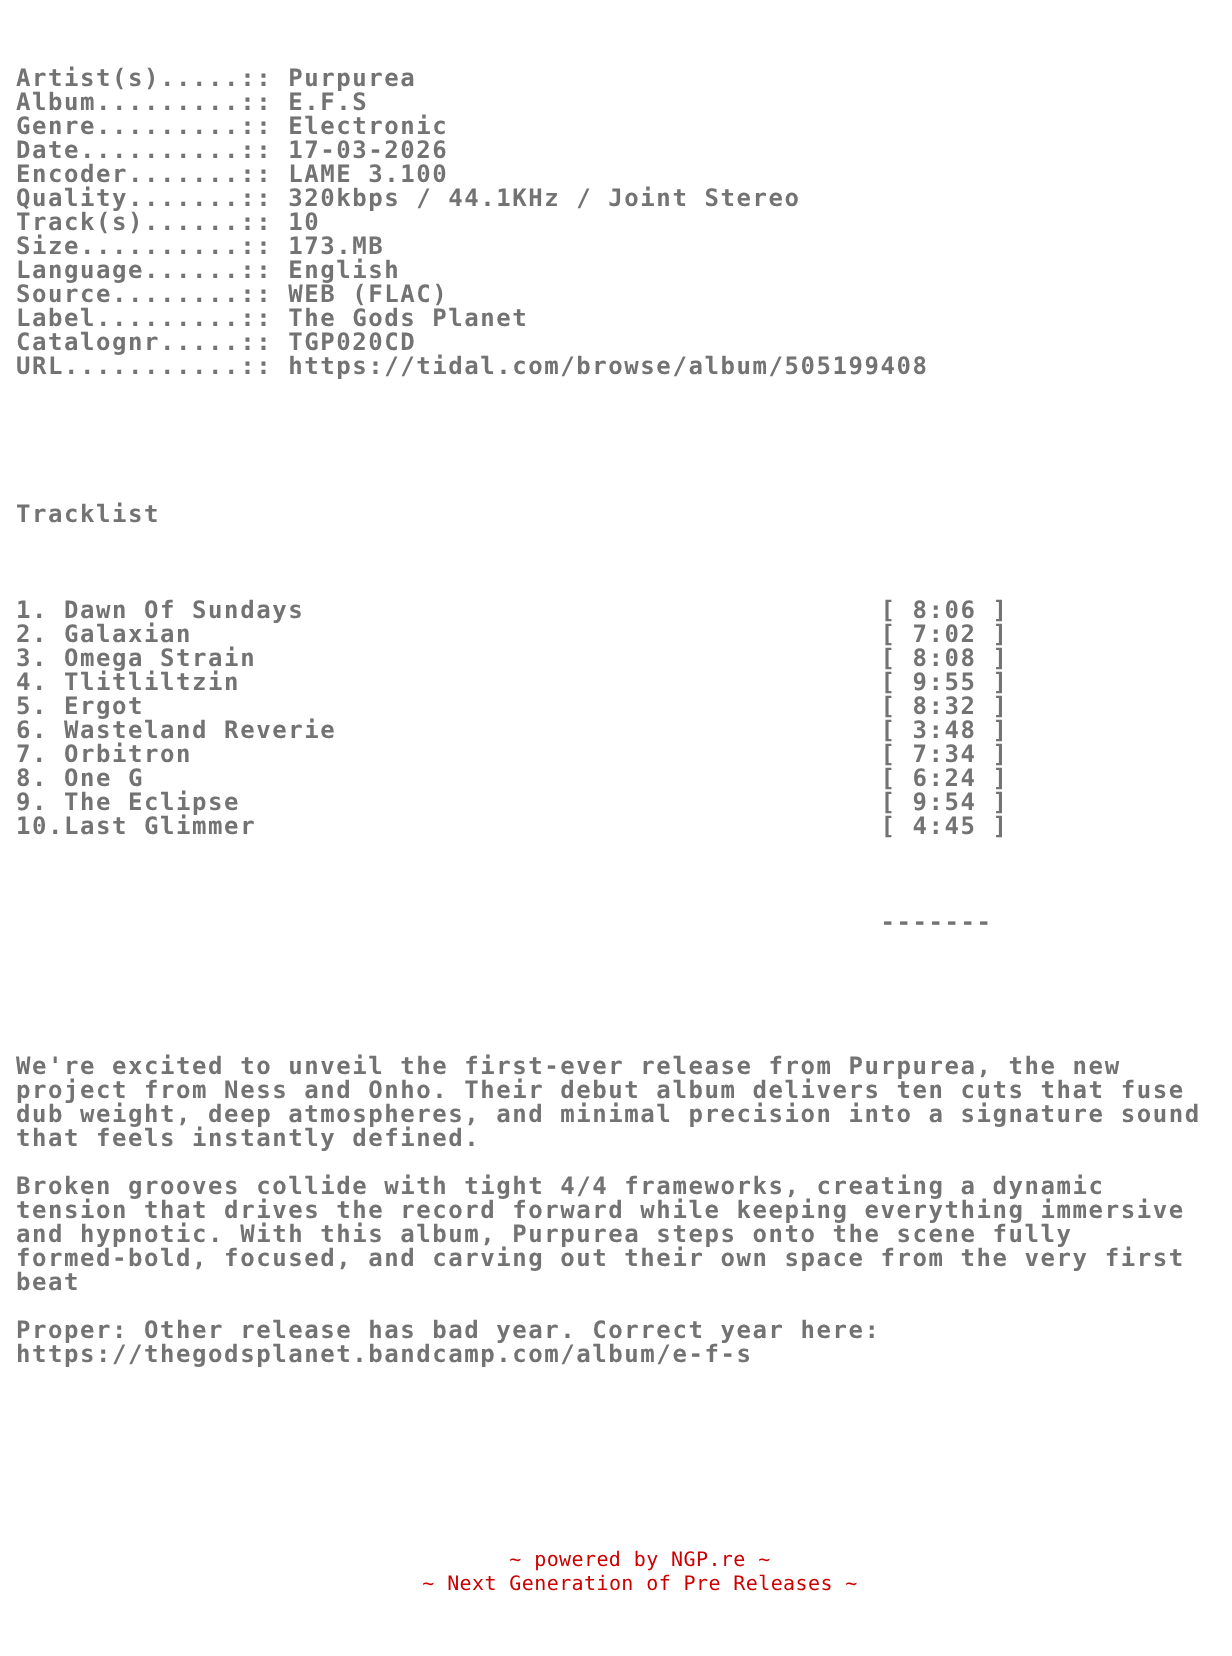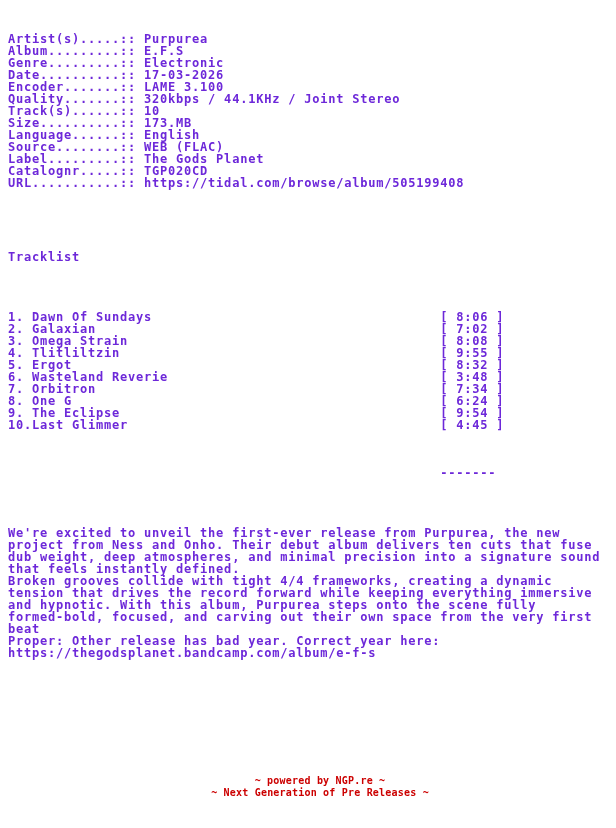--- a/index.html
+++ b/index.html
@@ -21,40 +21,40 @@
     font-weight: bold;
     line-height: 12px;
     letter-spacing: 0.78px;
     white-space: pre;
   }
   .line {
     height: 12px;
     white-space: pre;
   }
   .gap2 { margin-top: 26px; }
-  .gap1 { margin-top: 12px; }
-  .paragraph { }
+  .gap1 { }
+  .paragraph { margin-top: 12px; }
   .footer {
     position: absolute;
     top: 773px;
     left: 24px;
     right: 0;
     text-align: center;
     font-family: "DejaVu Sans Mono", "Liberation Mono", monospace;
     font-size: 10px;
-    font-weight: bold;
+    font-weight: normal;
     line-height: 15px;
     letter-spacing: 0.2px;
     white-space: pre;
   }
 </style>
 </head>
 <body style="background: rgb(255, 255, 255);">
 
-<main class="nfo" id="nfo-text" style="color: #6d28d9;">
+<main class="nfo" id="nfo-text" style="color: #737373;">
   <section id="metadata-block"><div class="line">Artist(s).....:: Purpurea</div><div class="line">Album.........:: E.F.S</div><div class="line">Genre.........:: Electronic</div><div class="line">Date..........:: 17-03-2026</div><div class="line">Encoder.......:: LAME 3.100</div><div class="line">Quality.......:: 320kbps / 44.1KHz / Joint Stereo</div><div class="line">Track(s)......:: 10</div><div class="line">Size..........:: 173.MB</div><div class="line">Language......:: English</div><div class="line">Source........:: WEB (FLAC)</div><div class="line">Label.........:: The Gods Planet</div><div class="line">Catalognr.....:: TGP020CD</div><div class="line">URL...........:: https://tidal.com/browse/album/505199408</div></section>
 
   <div class="line gap2">Tracklist</div>
 
   <section id="tracklist-block" class="gap1"><div class="line">1. Dawn Of Sundays                                    [ 8:06 ]</div><div class="line">2. Galaxian                                           [ 7:02 ]</div><div class="line">3. Omega Strain                                       [ 8:08 ]</div><div class="line">4. Tlitliltzin                                        [ 9:55 ]</div><div class="line">5. Ergot                                              [ 8:32 ]</div><div class="line">6. Wasteland Reverie                                  [ 3:48 ]</div><div class="line">7. Orbitron                                           [ 7:34 ]</div><div class="line">8. One G                                              [ 6:24 ]</div><div class="line">9. The Eclipse                                        [ 9:54 ]</div><div class="line">10.Last Glimmer                                       [ 4:45 ]</div></section>
 
   <div class="line" id="rule-line">                                                      -------</div>
 
 
   <section id="paragraphs-block"><div class="paragraph"><div class="line">We're excited to unveil the first-ever release from Purpurea, the new</div><div class="line">project from Ness and Onho. Their debut album delivers ten cuts that fuse</div><div class="line">dub weight, deep atmospheres, and minimal precision into a signature sound</div><div class="line">that feels instantly defined.</div></div><div class="paragraph"><div class="line">Broken grooves collide with tight 4/4 frameworks, creating a dynamic</div><div class="line">tension that drives the record forward while keeping everything immersive</div><div class="line">and hypnotic. With this album, Purpurea steps onto the scene fully</div><div class="line">formed-bold, focused, and carving out their own space from the very first</div><div class="line">beat</div></div><div class="paragraph"><div class="line">Proper: Other release has bad year. Correct year here:</div><div class="line">https://thegodsplanet.bandcamp.com/album/e-f-s</div></div></section>

